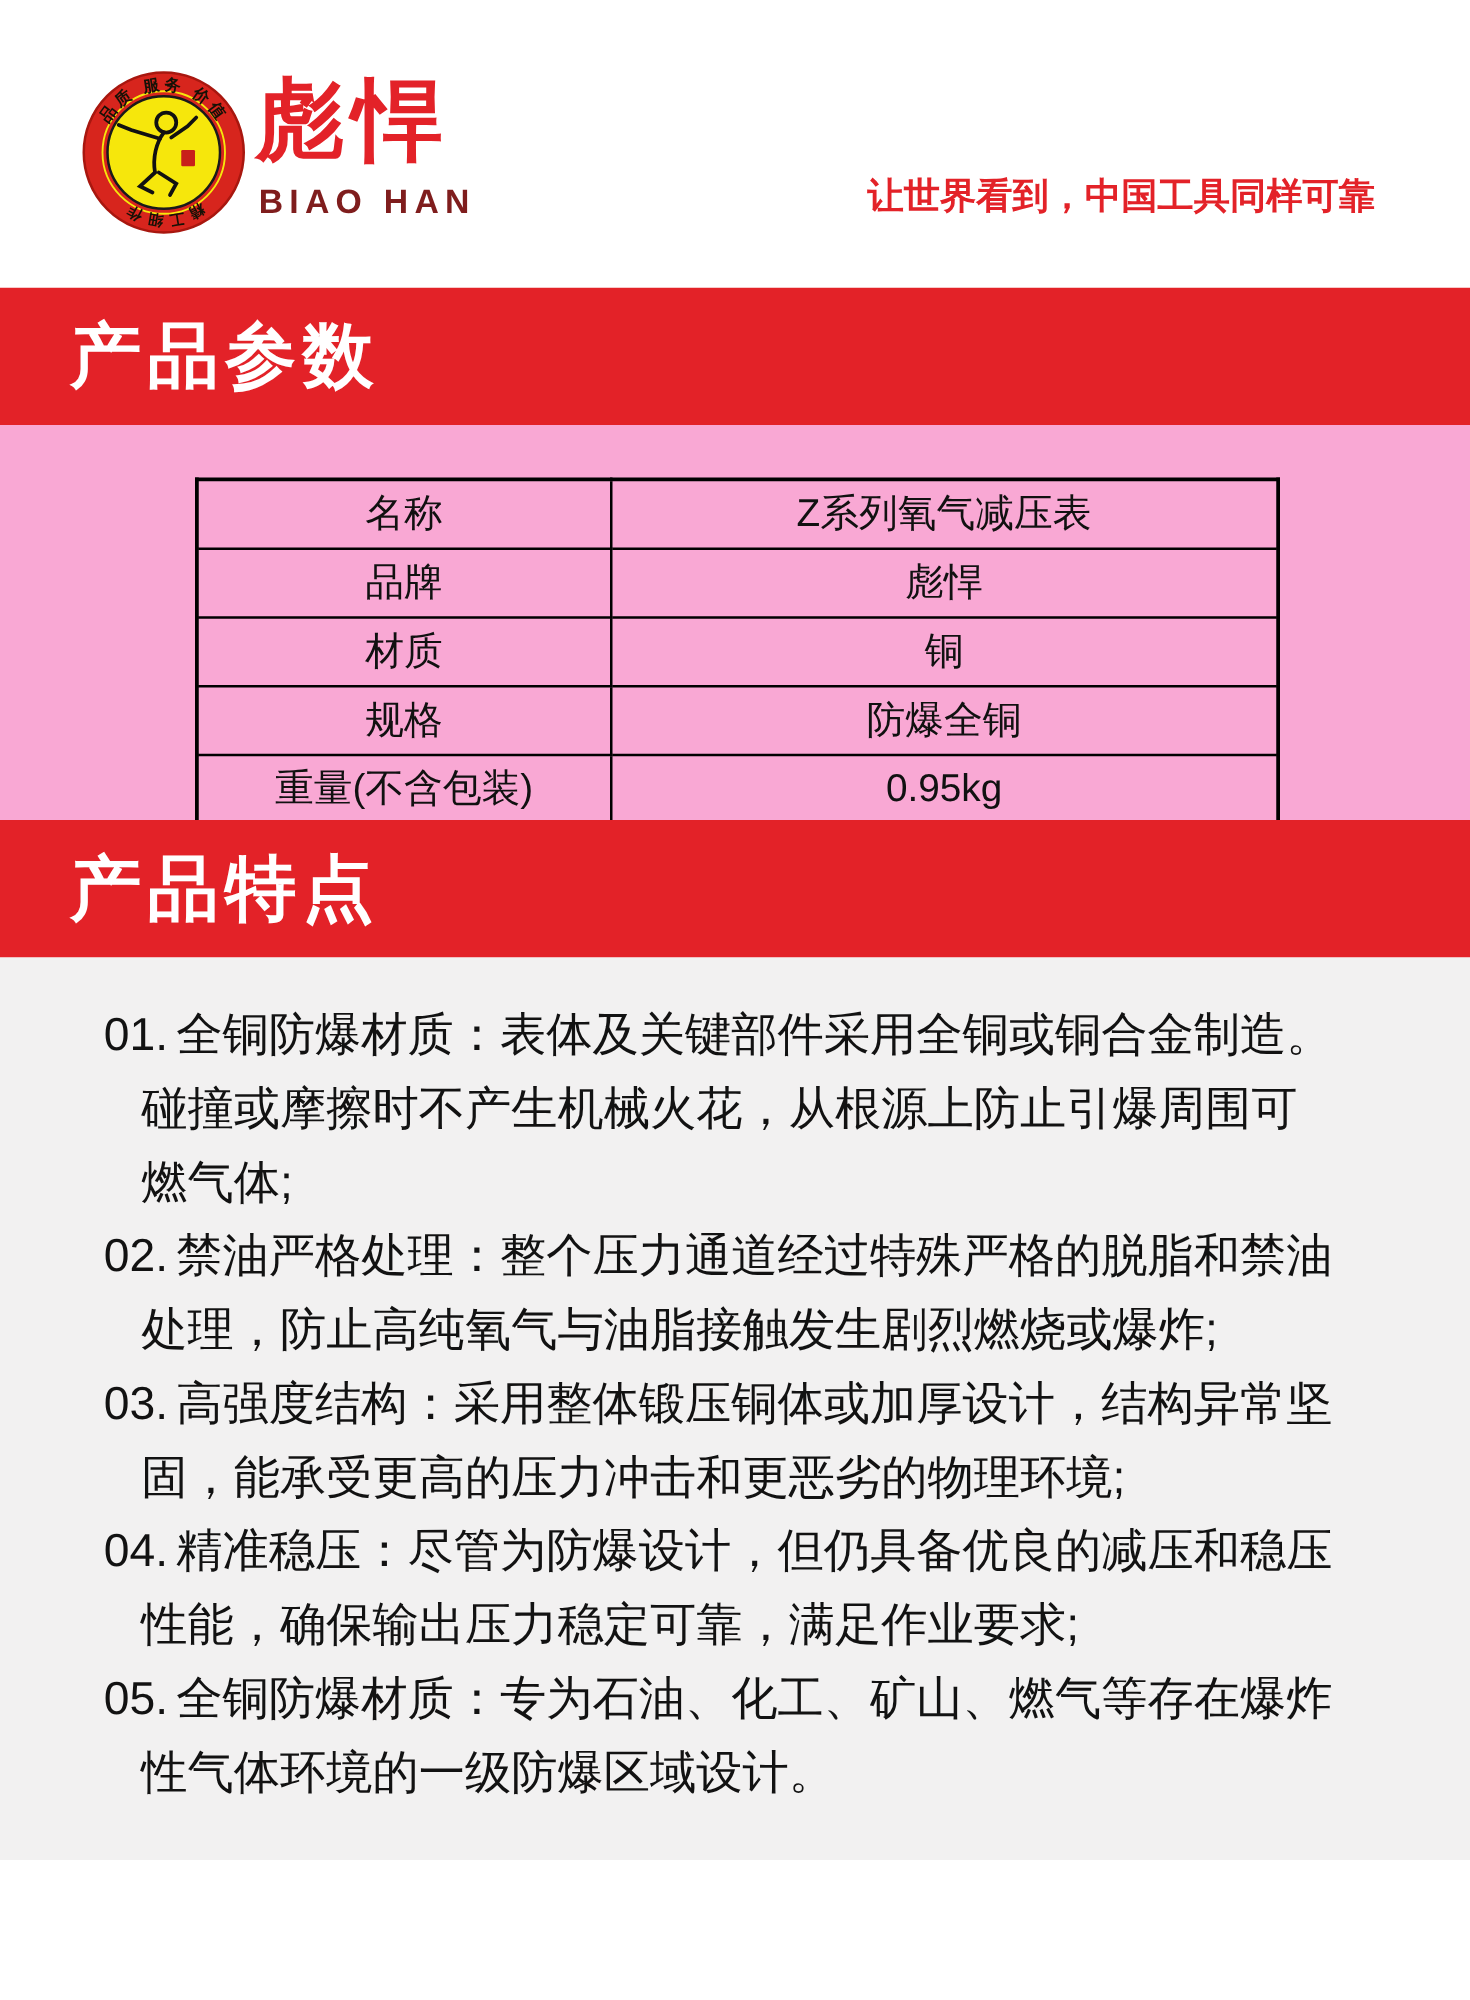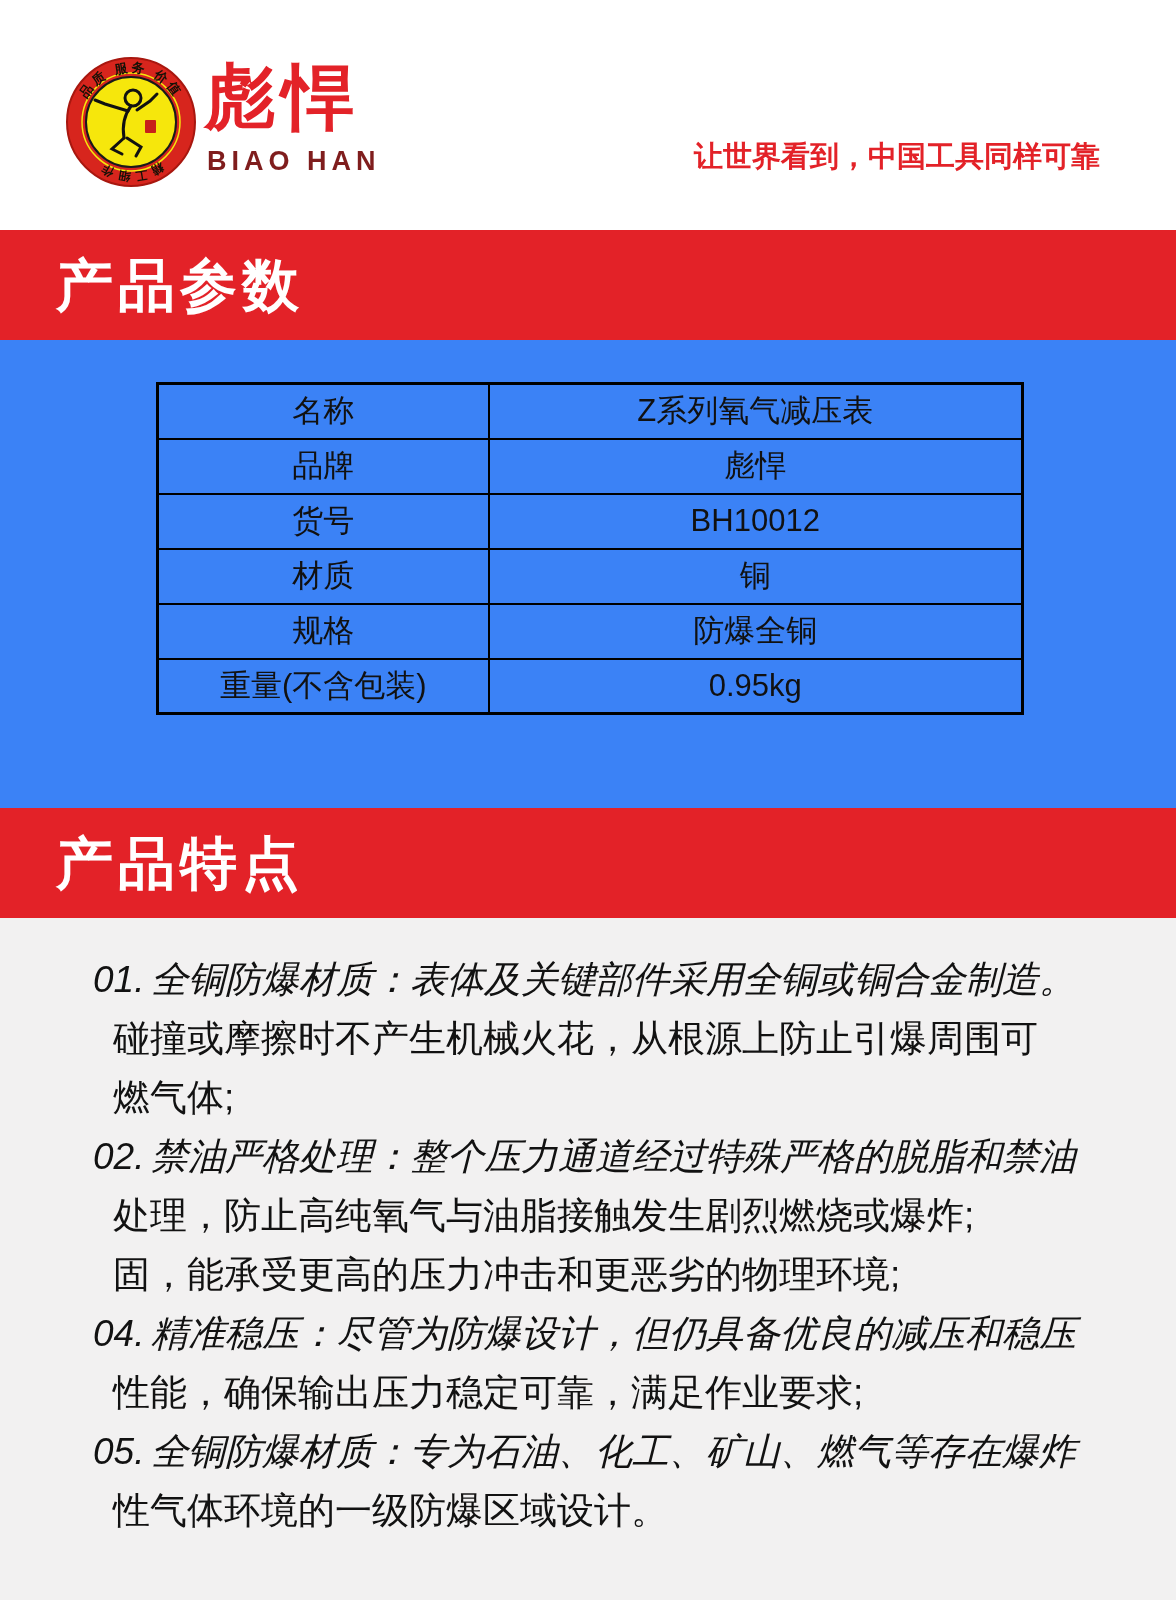--- a/index.html
+++ b/index.html
@@ -56,22 +56,22 @@
     color: #ffffff;
     font-size: 57px;
     font-weight: bold;
     letter-spacing: 5px;
     line-height: 110px;
     padding-left: 56px;
   }
 
   
   .param-wrap {
-    height: 468px;
-    background: #3b82f6;
+    height: 316px;
+    background: #f9a8d4;
     padding: 42px 0 0 156px;
   }
   table.params {
     border-collapse: collapse;
     width: 868px;
     table-layout: fixed;
   }
   table.params td {
     border: 2px solid #000;
     height: 55px;
@@ -86,21 +86,21 @@
   
   .features {
     height: 722px;
     background: #F2F1F1;
     padding: 32px 70px 0 75px;
     font-size: 37px;
     line-height: 59px;
     color: #121212;
   }
   .feat-line { display: block; margin-left: 38px; white-space: nowrap; }
-  .feat-line.first { margin-left: 18px; font-style: italic; }
+  .feat-line.first { margin-left: 8px; }
   .feat-num { display: inline-block; width: 58px; }
 </style>
 </head>
 <body>
 
 <div class="header">
 
   <svg class="logo-badge" viewBox="0 0 132 132">
     <circle cx="66" cy="66" r="64" fill="#D7251D"></circle>
     <circle cx="66" cy="66" r="64" fill="none" stroke="#A8170F" stroke-width="2"></circle>
@@ -141,24 +141,20 @@
     <tbody>
       <tr>
         <td class="p-label">名称</td>
         <td class="p-value">Z系列氧气减压表</td>
       </tr>
       <tr>
         <td class="p-label">品牌</td>
         <td class="p-value">彪悍</td>
       </tr>
       <tr>
-        <td class="p-label">货号</td>
-        <td class="p-value">BH10012</td>
-      </tr>
-      <tr>
         <td class="p-label">材质</td>
         <td class="p-value">铜</td>
       </tr>
       <tr>
         <td class="p-label">规格</td>
         <td class="p-value">防爆全铜</td>
       </tr>
       <tr>
         <td class="p-label">重量(不含包装)</td>
         <td class="p-value">0.95kg</td>
@@ -178,20 +174,21 @@
     <span class="feat-line">碰撞或摩擦时不产生机械火花，从根源上防止引爆周围可</span>
     <span class="feat-line">燃气体;</span>
   </div>
 
   <div class="feat">
     <span class="feat-line first"><span class="feat-num">02.</span><span>禁油严格处理：整个压力通道经过特殊严格的脱脂和禁油</span></span>
     <span class="feat-line">处理，防止高纯氧气与油脂接触发生剧烈燃烧或爆炸;</span>
   </div>
 
   <div class="feat">
+    <span class="feat-line first"><span class="feat-num">03.</span><span>高强度结构：采用整体锻压铜体或加厚设计，结构异常坚</span></span>
     <span class="feat-line">固，能承受更高的压力冲击和更恶劣的物理环境;</span>
   </div>
 
   <div class="feat">
     <span class="feat-line first"><span class="feat-num">04.</span><span>精准稳压：尽管为防爆设计，但仍具备优良的减压和稳压</span></span>
     <span class="feat-line">性能，确保输出压力稳定可靠，满足作业要求;</span>
   </div>
 
   <div class="feat">
     <span class="feat-line first"><span class="feat-num">05.</span><span>全铜防爆材质：专为石油、化工、矿山、燃气等存在爆炸</span></span>

